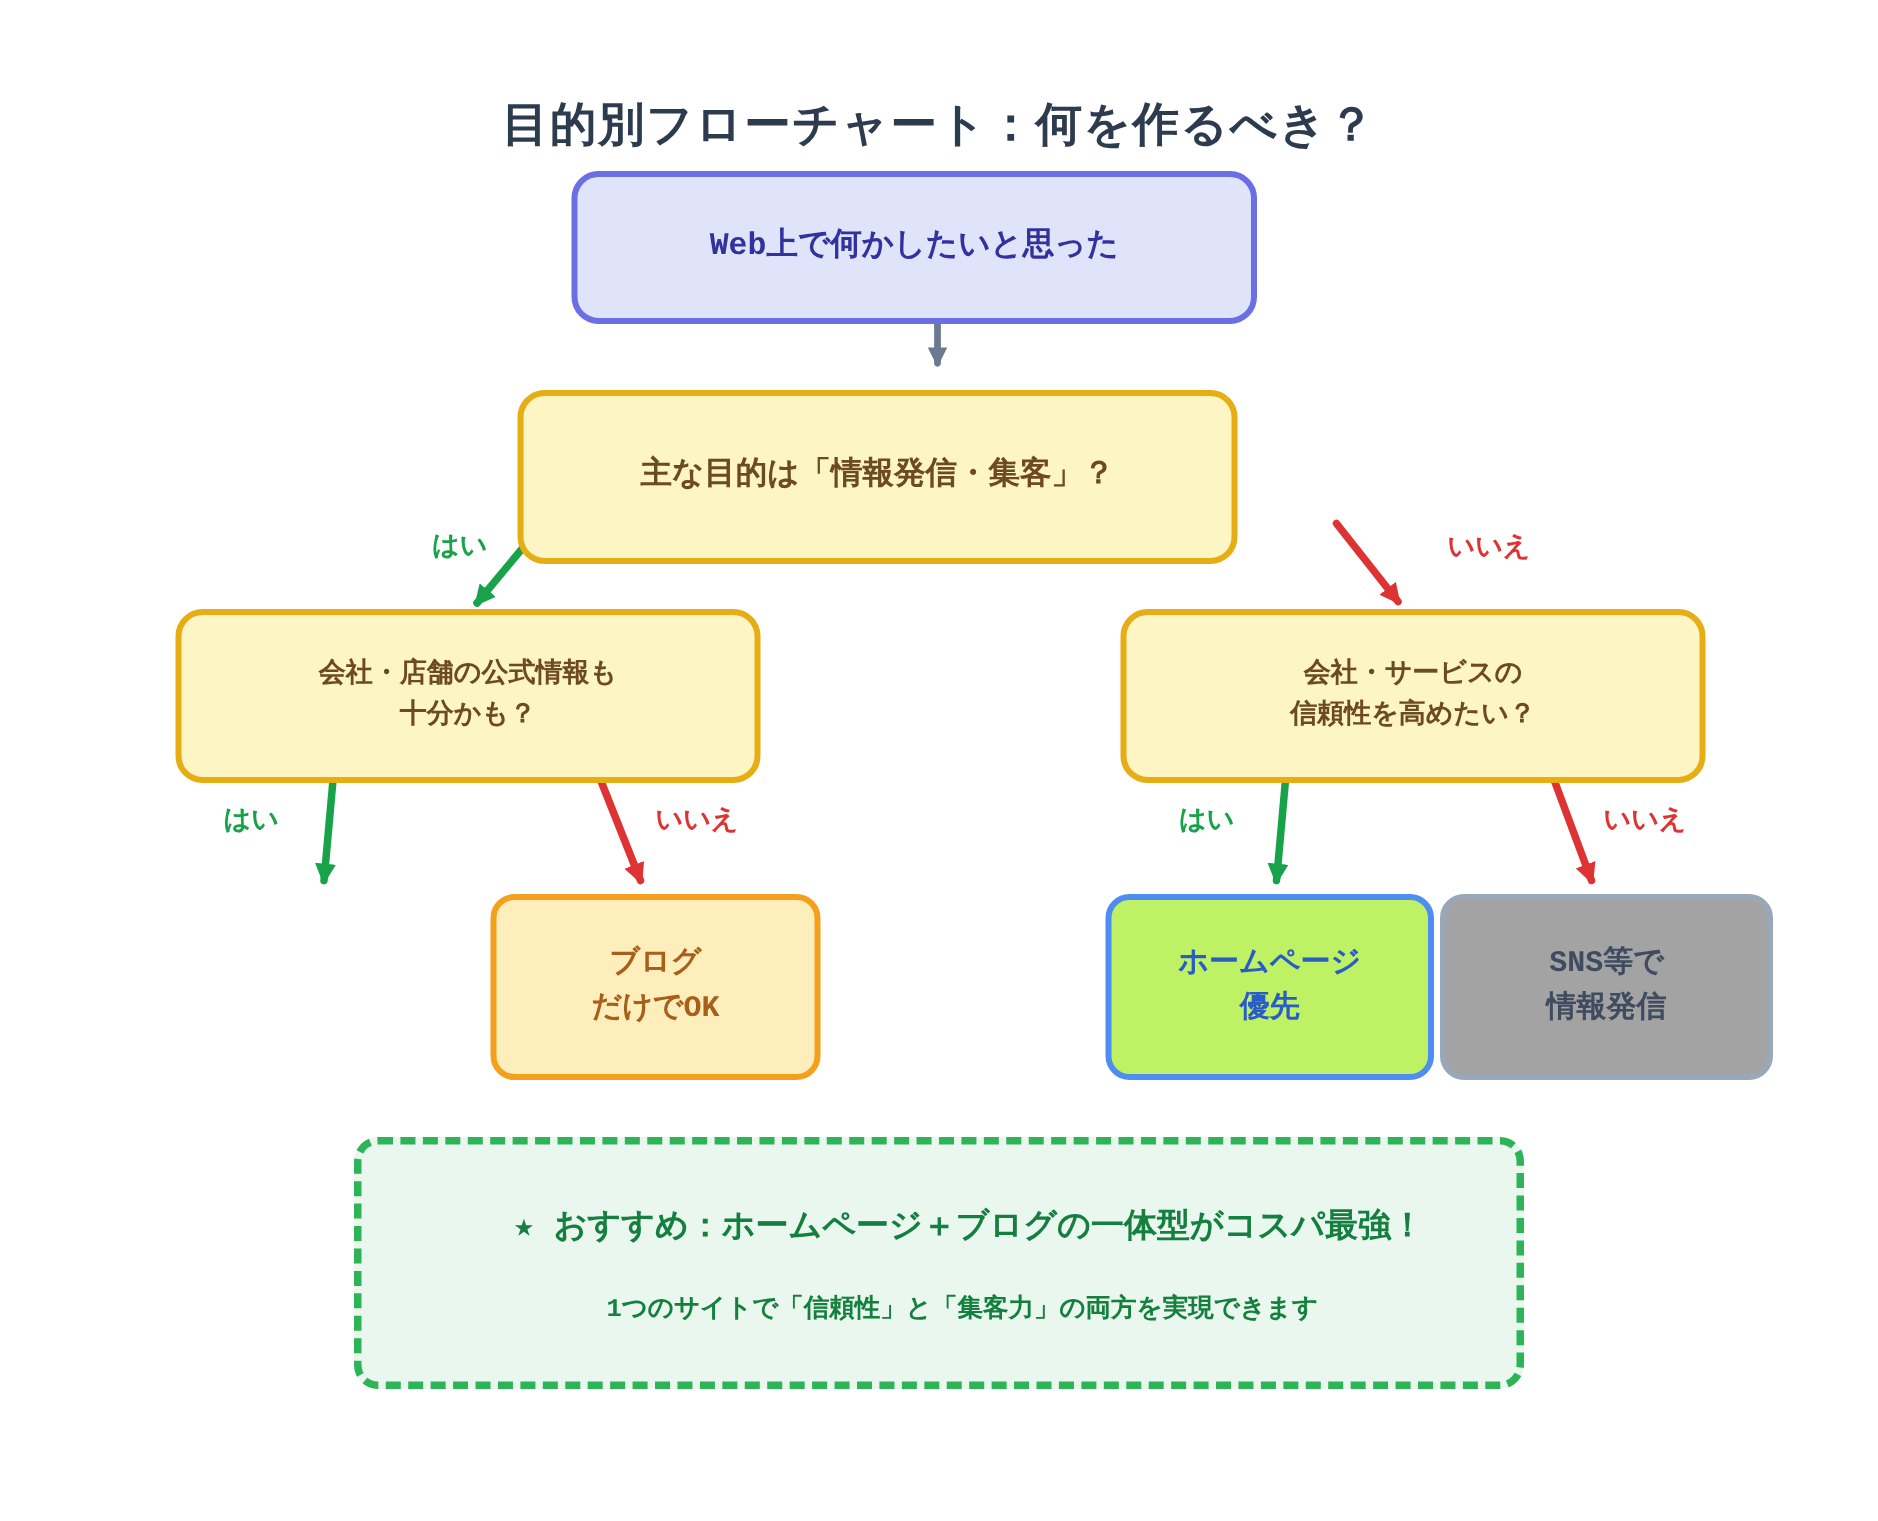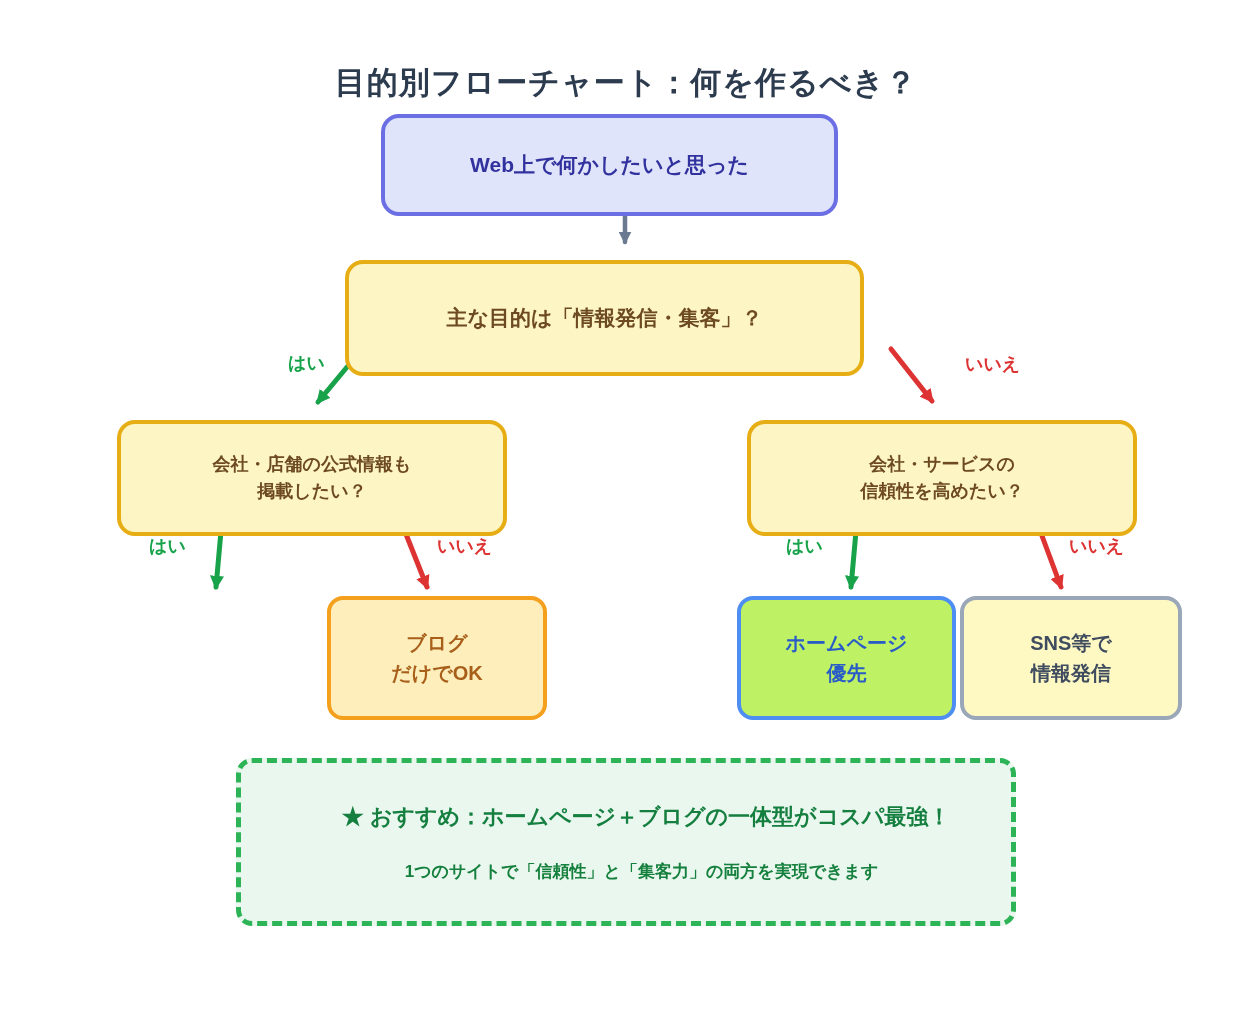--- a/index.html
+++ b/index.html
@@ -1,20 +1,20 @@
 <!DOCTYPE html>
 <html><head>
 <meta charset="utf-8">
 <style>
   html,body{margin:0;padding:0;background:#ffffff;}
   .canvas{
     position:relative;
     width:1252px;height:1014px;
     background:#ffffff;
-    font-family:Liberation Sans, sans-serif;
+    font-family:Liberation Mono, monospace;
     font-weight:bold;
     overflow:hidden;
   }
   .title{
     position:absolute;
     left:0;top:62px;width:1252px;
     text-align:center;
     font-size:31px;
     color:#2d3b4e;
     letter-spacing:1px;
@@ -27,40 +27,40 @@
     text-align:center;
     border-radius:18px;
     line-height:1.5;
   }
   .node-start{
     left:381px;top:114px;width:457px;height:102px;
     background:#dfe4fb;border:4px solid #6b6fe3;color:#32329e;
     font-size:21px;
   }
   .node-q-main{
-    left:345px;top:260px;width:519px;height:116px;
+    left:345px;top:260px;width:480px;height:116px;
     background:#fdf5c3;border:4px solid #e6ad15;color:#6d4a21;
     font-size:21px;
   }
   .node-q{
-    width:390px;height:116px;top:420px;
+    width:390px;height:116px;top:406px;
     background:#fdf5c3;border:4px solid #e6ad15;color:#6d4a21;
     font-size:18px;
   }
   .node-q-left{left:117px;}
   .node-q-right{left:747px;align-items:center;}
   .node-result{
     top:596px;height:124px;
     font-size:20px;
     border-radius:16px;
   }
   .node-hp-blog{left:103px;width:221px;background:#d9f5e6;border:4px solid #10a464;color:#0e7c4a;}
   .node-blog-only{left:327px;width:220px;background:#fdeebc;border:4px solid #f5a01c;color:#a85f1a;}
   .node-homepage{left:737px;width:219px;background:#bef264;border:4px solid #4e8df2;color:#2a5cc8;}
-  .node-sns{left:960px;width:222px;background:#fef9c3;border:4px solid #9aa7b8;color:#3f4b5e;}
+  .node-sns{left:960px;width:222px;background:#a3a3a3;border:4px solid #9aa7b8;color:#3f4b5e;}
   .edge-label{
     position:absolute;
     font-size:18px;
   }
   .edge-label.yes{color:#18a34a;}
   .edge-label.no{color:#dd3333;}
   .recommend{
     position:absolute;
     left:236px;top:758px;width:780px;height:168px;
     box-sizing:border-box;
@@ -110,21 +110,21 @@
   <div class="node node-start">
     <span>Web上で何かしたいと思った</span>
   </div>
 
   <div class="node node-q-main">
     <span>主な目的は「情報発信・集客」？</span>
   </div>
 
   <div class="node node-q node-q-left">
     <span>会社・店舗の公式情報も</span>
-    <span>掲載したい？</span>
+    <span>十分かも？</span>
   </div>
 
   <div class="node node-q node-q-right">
     <span>会社・サービスの</span>
     <span>信頼性を高めたい？</span>
   </div>
 
 
   <div class="node node-result node-blog-only">
     <span>ブログ</span>

